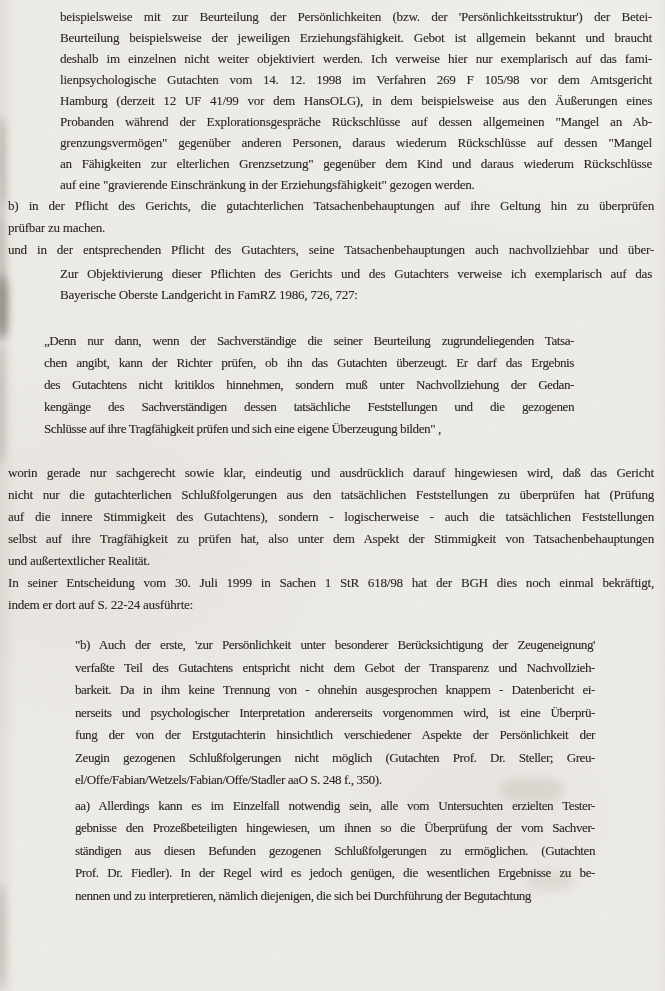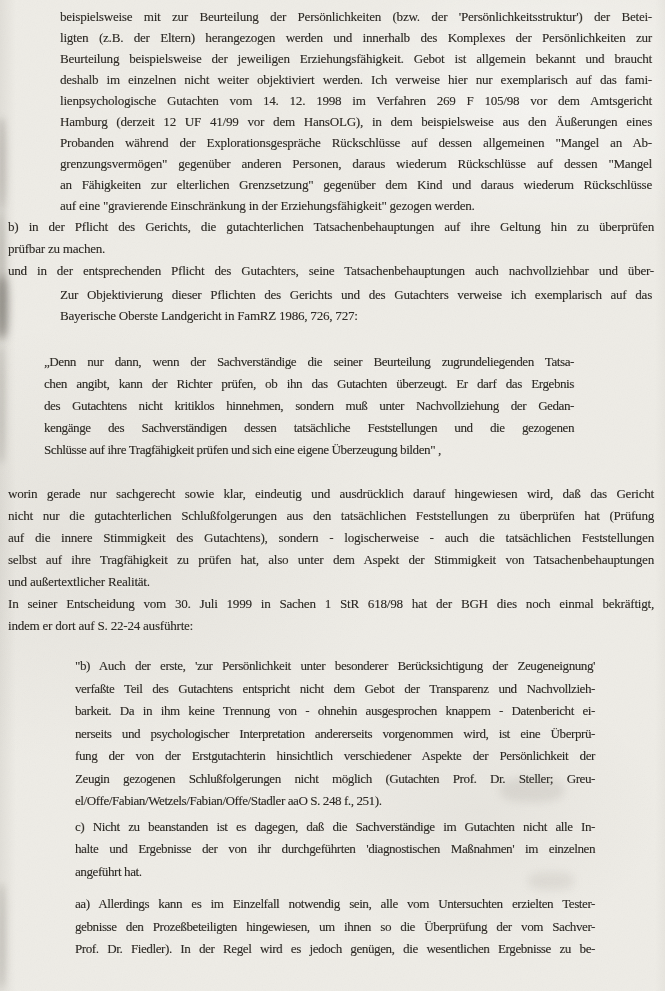--- a/index.html
+++ b/index.html
@@ -61,21 +61,20 @@
   .doc .para:nth-child(9) .line.last { text-align-last: justify; margin-top: 28px; }
 </style>
 </head>
 <body>
 
 <div class="page" style="background-color: rgb(238, 236, 230);">
 
   <div class="doc">
       <div class="para p-indent" style="color: rgb(43, 40, 35);">
         <div class="line">beispielsweise mit zur Beurteilung der Persönlichkeiten (bzw. der 'Persönlichkeitsstruktur') der Betei-</div>
-        <div class="line">ligten (z.B. der Eltern) herangezogen werden und innerhalb des Komplexes der Persönlichkeiten zur</div>
         <div class="line">Beurteilung beispielsweise der jeweiligen Erziehungsfähigkeit. Gebot ist allgemein bekannt und braucht</div>
         <div class="line">deshalb im einzelnen nicht weiter objektiviert werden. Ich verweise hier nur exemplarisch auf das fami-</div>
         <div class="line">lienpsychologische Gutachten vom 14. 12. 1998 im Verfahren 269 F 105/98 vor dem Amtsgericht</div>
         <div class="line">Hamburg (derzeit 12 UF 41/99 vor dem HansOLG), in dem beispielsweise aus den Äußerungen eines</div>
         <div class="line">Probanden während der Explorationsgespräche Rückschlüsse auf dessen allgemeinen "Mangel an Ab-</div>
         <div class="line">grenzungsvermögen" gegenüber anderen Personen, daraus wiederum Rückschlüsse auf dessen "Mangel</div>
         <div class="line">an Fähigkeiten zur elterlichen Grenzsetzung" gegenüber dem Kind und daraus wiederum Rückschlüsse</div>
         <div class="line last">auf eine "gravierende Einschränkung in der Erziehungsfähigkeit" gezogen werden.</div>
       </div>
       <div class="para p-flush" style="color: rgb(43, 40, 35);">
@@ -105,30 +104,26 @@
         <div class="line">In seiner Entscheidung vom 30. Juli 1999 in Sachen 1 StR 618/98 hat der BGH dies noch einmal bekräftigt,</div>
         <div class="line last">indem er dort auf S. 22-24 ausführte:</div>
       </div>
       <div class="para p-quote-wide" style="color: rgb(43, 40, 35);">
         <div class="line">"b) Auch der erste, 'zur Persönlichkeit unter besonderer Berücksichtigung der Zeugeneignung'</div>
         <div class="line">verfaßte Teil des Gutachtens entspricht nicht dem Gebot der Transparenz und Nachvollzieh-</div>
         <div class="line">barkeit. Da in ihm keine Trennung von - ohnehin ausgesprochen knappem - Datenbericht ei-</div>
         <div class="line">nerseits und psychologischer Interpretation andererseits vorgenommen wird, ist eine Überprü-</div>
         <div class="line">fung der von der Erstgutachterin hinsichtlich verschiedener Aspekte der Persönlichkeit der</div>
         <div class="line">Zeugin gezogenen Schlußfolgerungen nicht möglich (Gutachten Prof. Dr. Steller; Greu-</div>
-        <div class="line last">el/Offe/Fabian/Wetzels/Fabian/Offe/Stadler aaO S. 248 f., 251).</div>
-      </div>
-      <div class="para p-quote-wide" style="color: rgb(43, 40, 35);">
-        <div class="line">c) Nicht zu beanstanden ist es dagegen, daß die Sachverständige im Gutachten nicht alle In-</div>
-        <div class="line">halte und Ergebnisse der von ihr durchgeführten 'diagnostischen Maßnahmen' im einzelnen</div>
-        <div class="line last">angeführt hat.</div>
+        <div class="line last">el/Offe/Fabian/Wetzels/Fabian/Offe/Stadler aaO S. 248 f., 350).</div>
       </div>
       <div class="para p-quote-wide" style="color: rgb(43, 40, 35);">
         <div class="line">aa) Allerdings kann es im Einzelfall notwendig sein, alle vom Untersuchten erzielten Tester-</div>
         <div class="line">gebnisse den Prozeßbeteiligten hingewiesen, um ihnen so die Überprüfung der vom Sachver-</div>
+        <div class="line">ständigen aus diesen Befunden gezogenen Schlußfolgerungen zu ermöglichen. (Gutachten</div>
         <div class="line">Prof. Dr. Fiedler). In der Regel wird es jedoch genügen, die wesentlichen Ergebnisse zu be-</div>
         <div class="line last">nennen und zu interpretieren, nämlich diejenigen, die sich bei Durchführung der Begutachtung</div>
       </div>
     </div>
 
   <div class="smudge sm1"></div>
   <div class="smudge sm2"></div>
   <div class="smudge sm3"></div>
   <div class="smudge sm4"></div>
   <div class="smudge sm5"></div>

